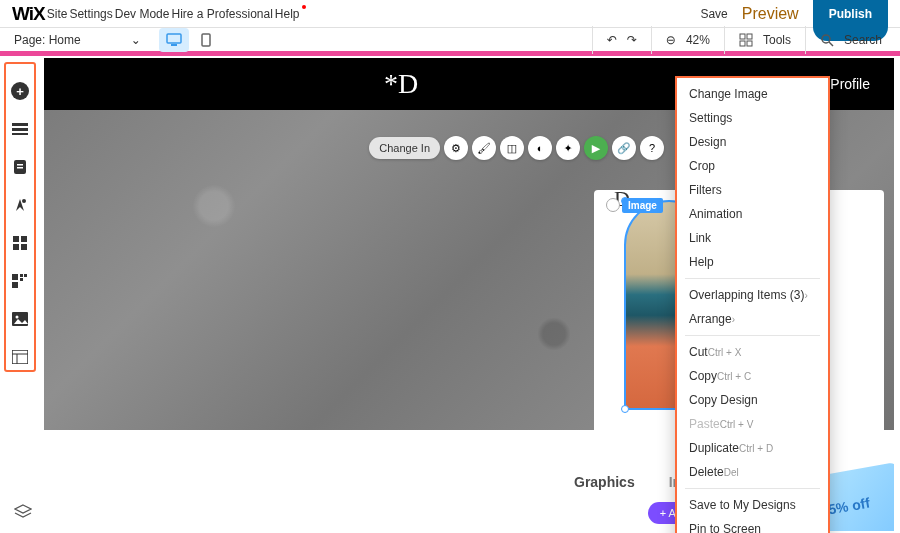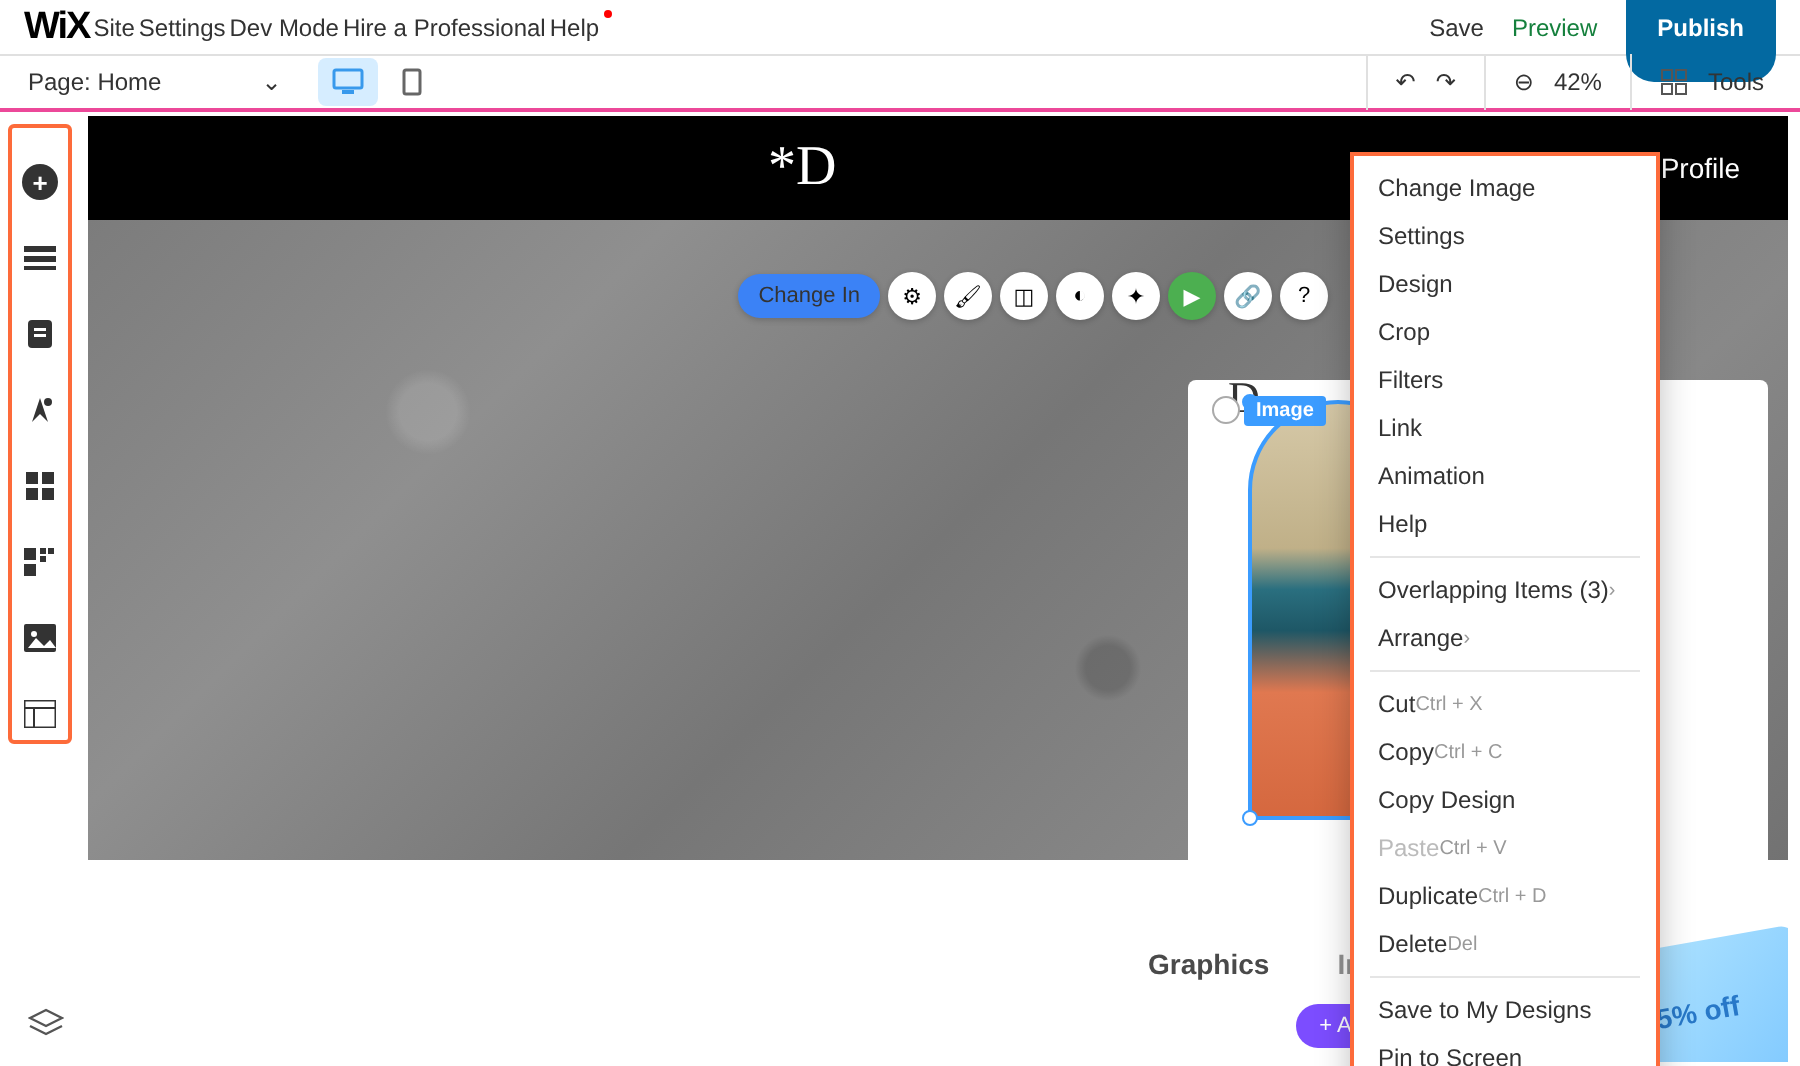--- a/index.html
+++ b/index.html
@@ -3,23 +3,23 @@
 <meta charset="utf-8">
 <style>
 *{margin:0;padding:0;box-sizing:border-box;font-family:Arial,Helvetica,sans-serif}
 body{width:900px;height:533px;background:#fff;position:relative;overflow:hidden;font-size:13px}
 .top-bar{height:28px;border-bottom:1px solid #e0e0e0;display:flex;align-items:center;padding:0 12px;justify-content:space-between}
 .top-left{display:flex;align-items:center;gap:2px}
 .wix-logo{font-weight:900;font-size:19px;letter-spacing:-1px}
 .menu-item{font-size:12px;color:#333;cursor:pointer;position:relative}
 .help-dot::after{content:"";position:absolute;top:-2px;right:-6px;width:4px;height:4px;background:red;border-radius:50%}
 .top-right{display:flex;align-items:center;gap:14px}
-.preview-link{color:#15803d;font-size:12px}
+.preview-link{color:#a16207;font-size:16px}
 .publish-btn{background:#0369a1;color:#fff;padding:20px 16px;border-radius:14px;font-size:12px;font-weight:600;border:none}
-.sec-bar{height:28px;border-bottom:2px solid #ec4899;display:flex;align-items:center;justify-content:space-between;padding:0 4px 0 14px}
+.sec-bar{height:28px;border-bottom:5px solid #ec4899;display:flex;align-items:center;justify-content:space-between;padding:0 4px 0 14px}
 .sec-left{display:flex;align-items:center;gap:8px}
 .page-sel{display:flex;align-items:center;gap:50px;font-size:12px;color:#333}
 .device-grp{display:flex;gap:2px;margin-left:10px}
 .device-btn{width:30px;height:24px;display:flex;align-items:center;justify-content:center;border-radius:4px}
 .device-btn.active{background:#d6edff}
 .sec-right{display:flex;align-items:center}
 .sec-grp{display:flex;align-items:center;gap:10px;padding:0 14px;border-left:1px solid #e0e0e0;height:28px;font-size:12px;color:#333}
 .left-rail{position:absolute;left:4px;top:62px;width:32px;height:310px;border:2px solid #fd6b3a;border-radius:3px;display:flex;flex-direction:column;align-items:center;gap:20px;padding-top:18px}
 .rail-icon{width:18px;height:18px;color:#333;display:flex;align-items:center;justify-content:center}
 .rail-icon.circle{width:18px;height:18px;background:#333;border-radius:50%;display:flex;align-items:center;justify-content:center;color:#fff;font-weight:bold;font-size:13px}
@@ -34,21 +34,21 @@
 .white-card{position:absolute;right:10px;top:80px;width:290px;height:270px;background:#fff;border-radius:4px;padding:0}
 .card-title{font-family:Georgia,serif;font-size:22px;color:#333;position:absolute;left:20px;top:-4px}
 .card-labels{position:absolute;bottom:-30px;left:-20px;display:flex;gap:34px;color:#4a4a4a;font-weight:600;font-size:14px}
 .card-labels span{opacity:.6}
 .card-labels span:first-child{opacity:1}
 .sel-image{position:absolute;left:30px;top:10px;width:90px;height:210px;border:2px solid #3b9cff;background:linear-gradient(180deg,#d6c9a8 0%,#c0b088 35%,#2a6f7f 45%,#1e5766 55%,#e07850 70%,#d5683f 100%);border-radius:50px 50px 4px 4px}
 .sel-handle{width:8px;height:8px;background:#fff;border:1px solid #3b9cff;border-radius:50%;position:absolute}
 .img-badge{position:absolute;left:28px;top:8px;background:#3b9cff;color:#fff;font-size:10px;padding:2px 6px;border-radius:2px;font-weight:bold}
 .rotate-handle{position:absolute;left:12px;top:8px;width:14px;height:14px;border:1px solid #aaa;border-radius:50%;background:#fff}
 .action-bar{position:absolute;right:50px;top:130px;display:flex;gap:4px;align-items:center}
-.action-pill{background:#3b82f6;border-radius:14px;padding:5px 10px;font-size:11px;color:#333;box-shadow:0 1px 3px rgba(0,0,0,.2)}
+.action-pill{background:#e5e5e5;border-radius:14px;padding:5px 10px;font-size:11px;color:#333;box-shadow:0 1px 3px rgba(0,0,0,.2)}
 .action-circ{width:24px;height:24px;background:#fff;border-radius:50%;box-shadow:0 1px 3px rgba(0,0,0,.2);display:flex;align-items:center;justify-content:center;font-size:11px}
 .action-circ.green{background:#4caf50;color:#fff}
 .add-btn{position:absolute;right:200px;top:444px;background:#7c4dff;color:#fff;font-size:11px;padding:5px 12px;border-radius:12px}
 .ctx-menu{position:absolute;right:70px;top:76px;width:155px;background:#fff;border:2px solid #fd6b3a;box-shadow:0 4px 16px rgba(0,0,0,.25);font-size:12px;color:#333;padding:4px 0;z-index:100}
 .ctx-item{padding:5px 12px;display:flex;justify-content:flex-start;align-items:center}
 .ctx-item.dim{color:#bbb}
 .ctx-sep{height:1px;background:#e5e5e5;margin:4px 8px}
 .shortcut{color:#999;font-size:10px}
 .chev{color:#999;font-size:10px}
 .layers-icn{position:absolute;left:14px;bottom:10px;color:#555}
@@ -103,20 +103,27 @@
       <span>42%</span>
     </div>
     <div class="sec-grp">
       <svg width="14" height="14">
           <rect x="1" y="1" width="5" height="5" fill="none" stroke="#555"></rect>
           <rect x="8" y="1" width="5" height="5" fill="none" stroke="#555"></rect>
           <rect x="1" y="8" width="5" height="5" fill="none" stroke="#555"></rect>
           <rect x="8" y="8" width="5" height="5" fill="none" stroke="#555"></rect>
         </svg>
       <span>Tools</span>
+    </div>
+    <div class="sec-grp">
+      <svg width="14" height="14">
+          <circle cx="6" cy="6" r="4" fill="none" stroke="#555" stroke-width="1.5"></circle>
+          <line x1="9" y1="9" x2="13" y2="13" stroke="#555" stroke-width="1.5"></line>
+        </svg>
+      <span>Search</span>
     </div>
   </div>
 </div>
 
 <div class="left-rail">
   <div class="rail-icon circle">+</div>
   <div class="rail-icon">
       <svg width="16" height="12">
         <rect x="0" y="0" width="16" height="3" fill="#333"></rect>
         <rect x="0" y="5" width="16" height="3" fill="#333"></rect>
@@ -222,24 +229,24 @@
   <div class="ctx-item">
       <span>Design</span>
     </div>
   <div class="ctx-item">
       <span>Crop</span>
     </div>
   <div class="ctx-item">
       <span>Filters</span>
     </div>
   <div class="ctx-item">
+      <span>Animation</span>
+    </div>
+  <div class="ctx-item">
       <span>Link</span>
-    </div>
-  <div class="ctx-item">
-      <span>Animation</span>
     </div>
   <div class="ctx-item">
       <span>Help</span>
     </div>
   <div class="ctx-sep"></div>
   <div class="ctx-item">
       <span>Overlapping Items (3)</span>
       <span class="chev">›</span>
     </div>
   <div class="ctx-item">

